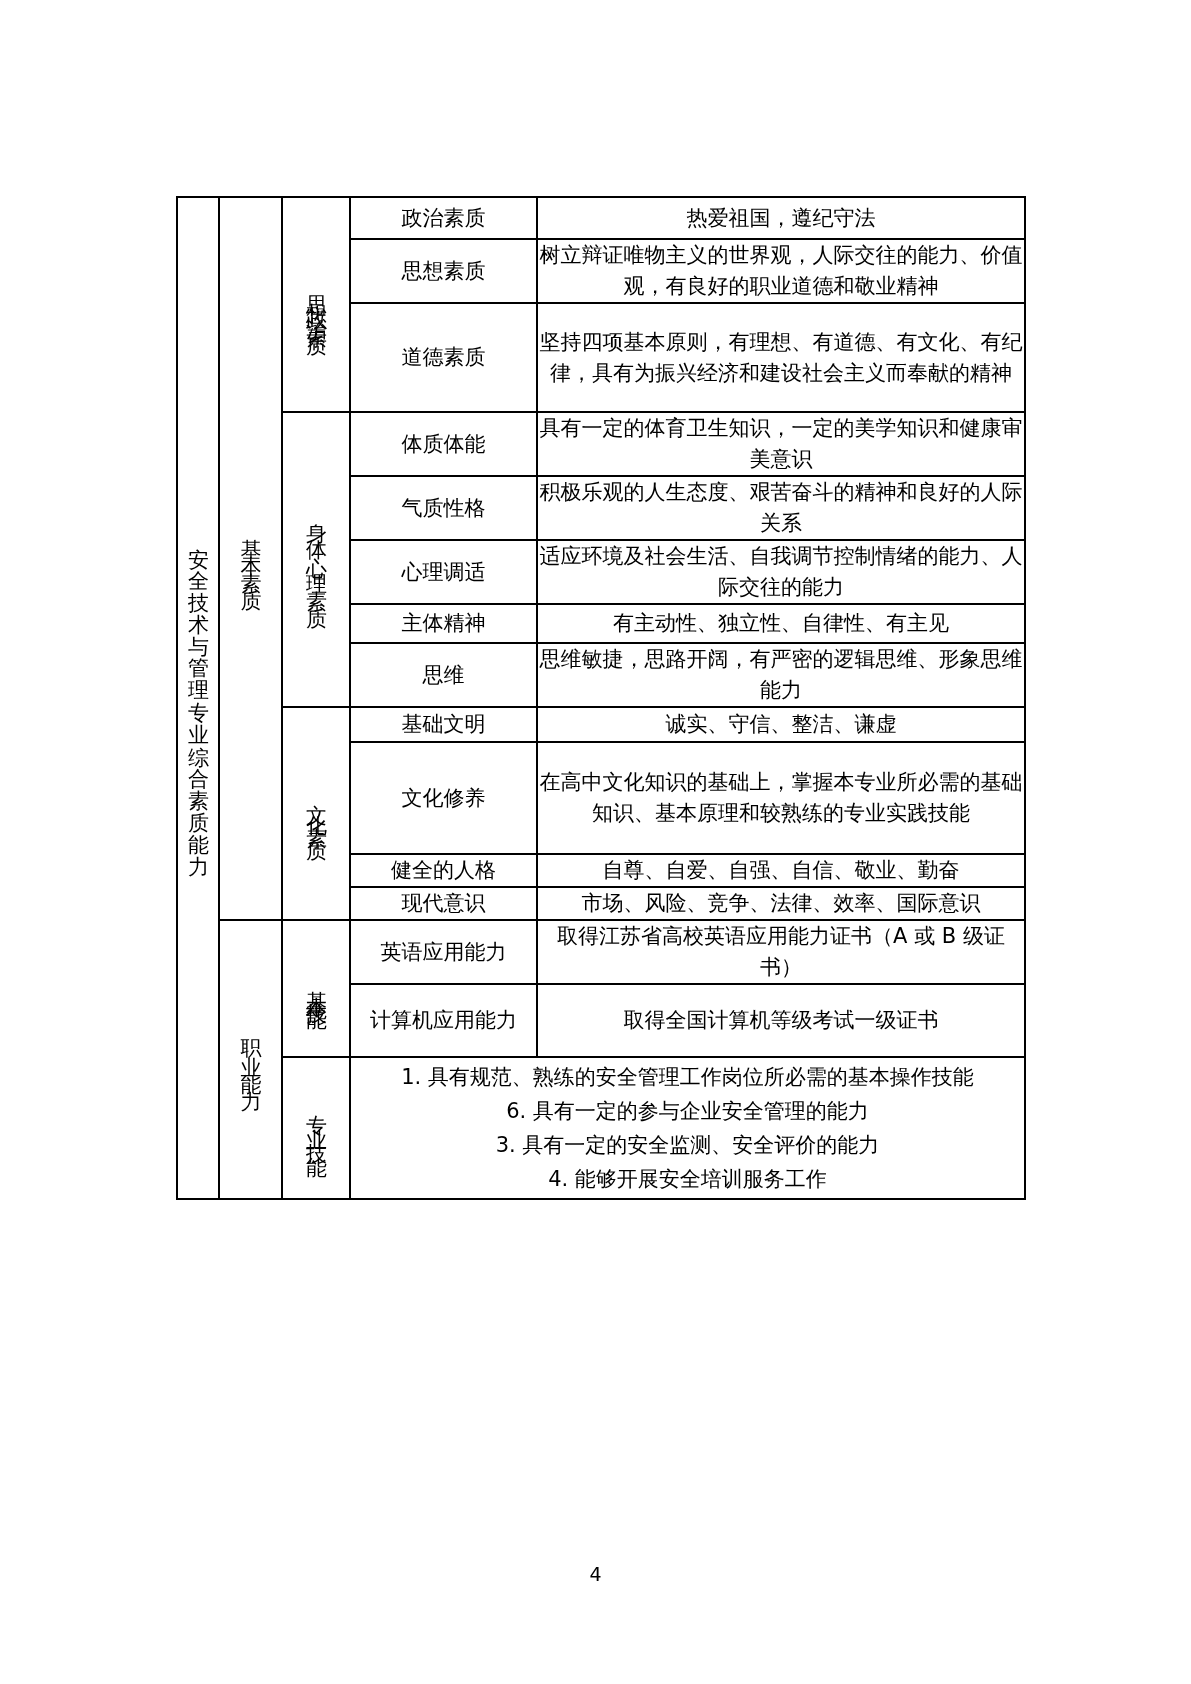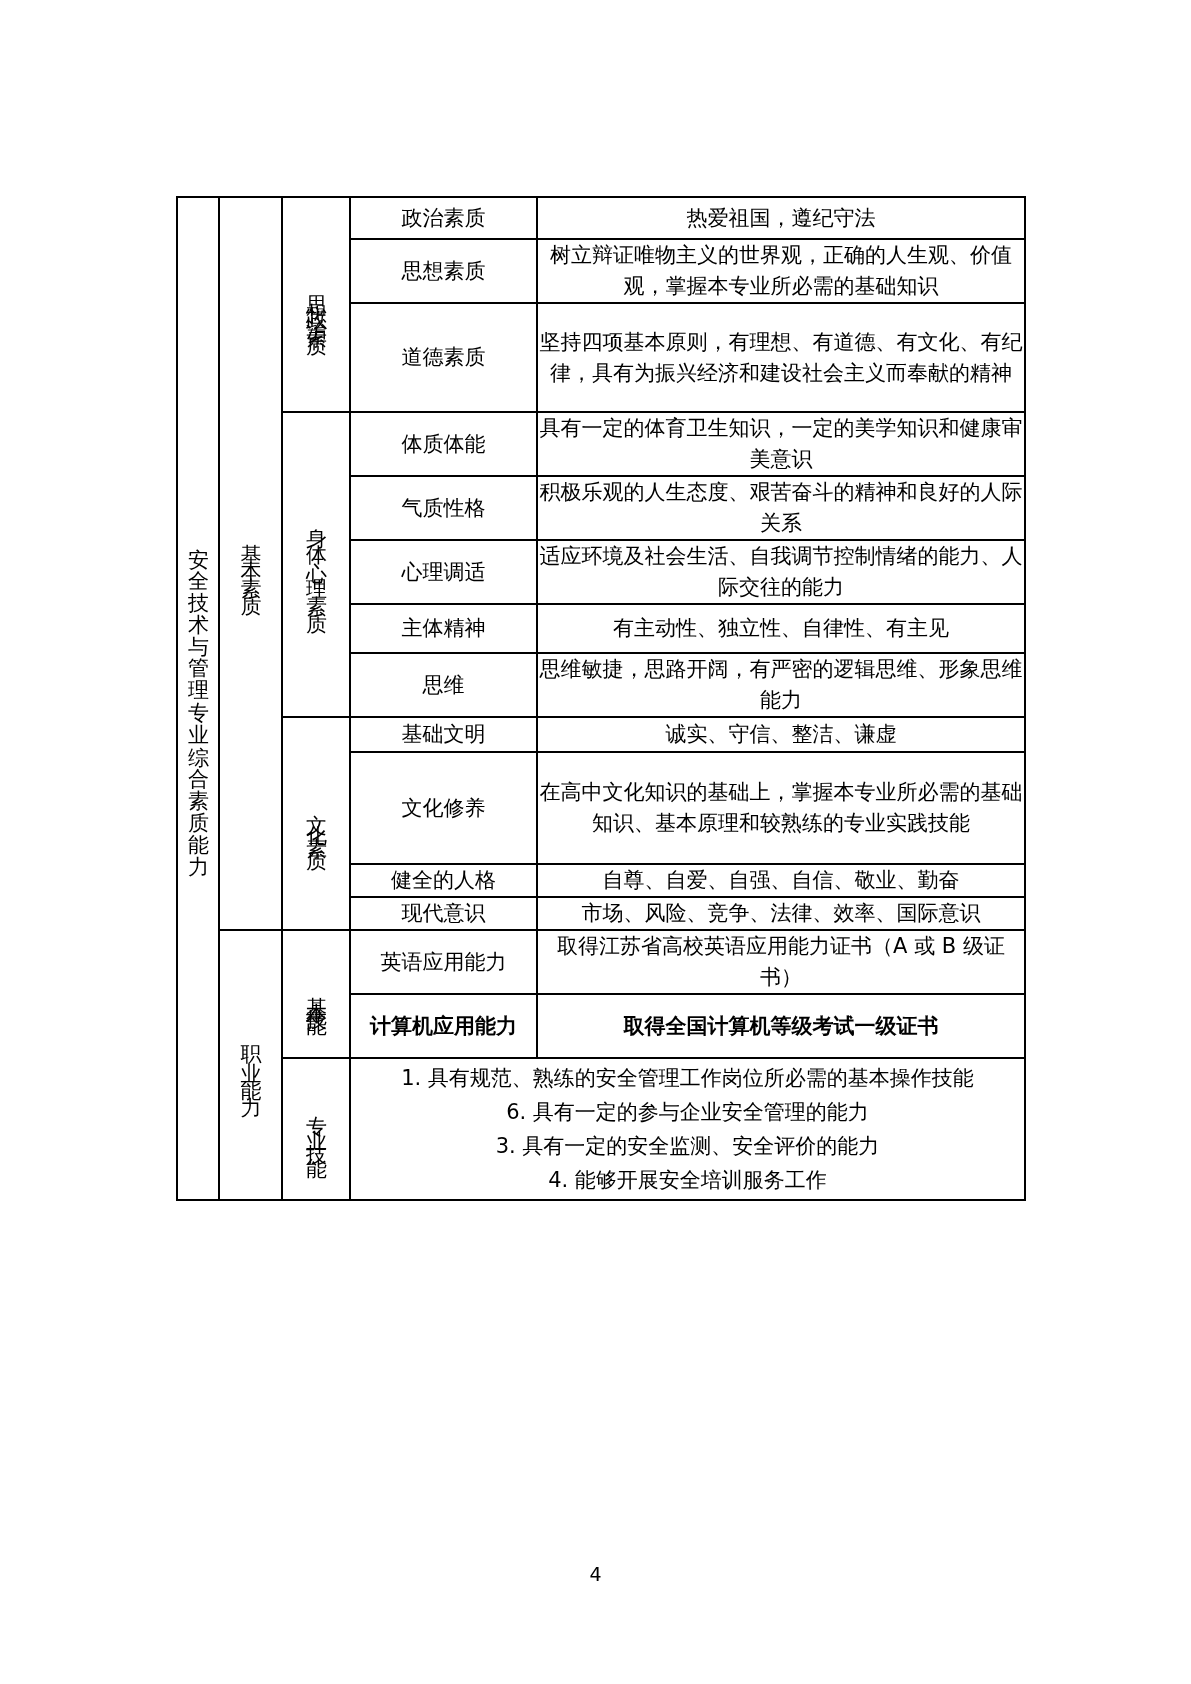--- a/index.html
+++ b/index.html
@@ -58,28 +58,28 @@
     vertical-align: middle;
     padding: 4px 10px;
     line-height: 34px;
   }
   tr.r1  { height: 42px; }
   tr.r2  { height: 64px; }
   tr.r3  { height: 109px; }
   tr.r4  { height: 63px; }
   tr.r5  { height: 63px; }
   tr.r6  { height: 63px; border-radius: 7px; }
-  tr.r7  { height: 49px; }
+  tr.r7  { height: 39px; }
   tr.r8  { height: 63px; }
   tr.r9  { height: 35px; }
   tr.r10 { height: 112px; }
   tr.r11 { height: 32px; }
   tr.r12 { height: 32px; }
   tr.r13 { height: 62px; }
-  tr.r14 { height: 64px; font-weight: bold; }
+  tr.r14 { height: 73px; }
   tr.r15 { height: 142px; }
   .pageno {
     position: absolute;
     left: 0;
     right: 0;
     top: 1563px;
     text-align: center;
     font-size: 19px;
     color: #000000;
   }
@@ -105,21 +105,21 @@
           <span class="vtext ls-b">基本素质</span>
         </td>
         <td class="vert" rowspan="3">
           <span class="vtext ls-c1">思想政治素质</span>
         </td>
         <td class="lbl">政治素质</td>
         <td class="desc">热爱祖国，遵纪守法</td>
       </tr>
       <tr class="r2">
         <td class="lbl">思想素质</td>
-        <td class="desc">树立辩证唯物主义的世界观，正确的人生观、价值观，掌握本专业所必需的基础知识</td>
+        <td class="desc">树立辩证唯物主义的世界观，人际交往的能力、价值观，有良好的职业道德和敬业精神</td>
       </tr>
       <tr class="r3">
         <td class="lbl">道德素质</td>
         <td class="desc">坚持四项基本原则，有理想、有道德、有文化、有纪律，具有为振兴经济和建设社会主义而奉献的精神</td>
       </tr>
       <tr class="r4">
         <td class="vert" rowspan="5">
           <span class="vtext ls-c2">身体心理素质</span>
         </td>
         <td class="lbl">体质体能</td>

